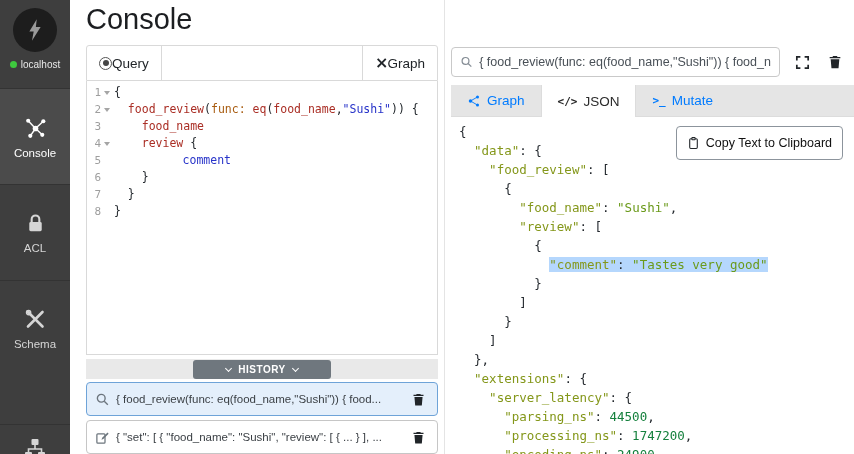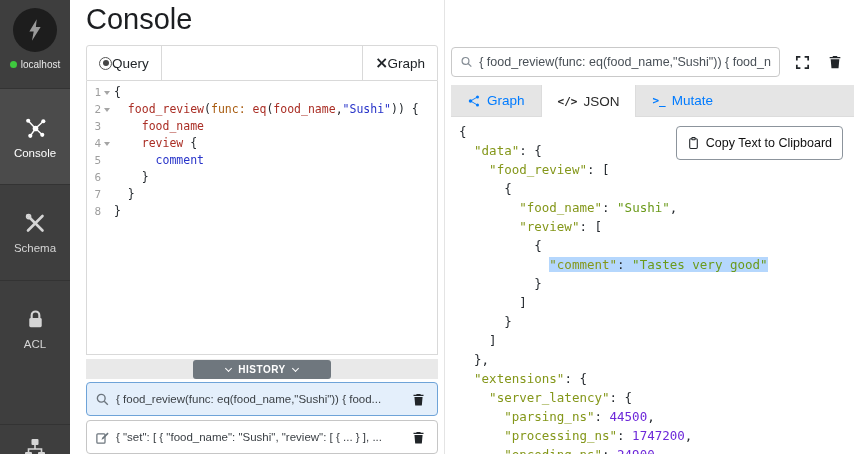--- a/index.html
+++ b/index.html
@@ -56,24 +56,24 @@
   .gutter { display: inline-flex; width: 27px; }
   .lnum { display: inline-block; width: 14px; text-align: right; color: #9e9e9e; font-size: 11px; }
   .fold { display: inline-block; width: 12px; position: relative; }
   .fold.on::after { content: ""; position: absolute; left: 3px; top: 7px; width: 0; height: 0;
     border-left: 3.5px solid transparent; border-right: 3.5px solid transparent; border-top: 4.5px solid #a5a5a5; }
 
   .tk-p { color: #24292e; }
   .tk-f { color: #aa2e25; }
   .tk-a { color: #a85c10; }
   .tk-s { color: #2733c9; }
-  .tk-v { color: #2733c9; }
+  .tk-v { color: #2733c9; margin-left: 27px; }
   .tk-k { color: #84971a; }
   .tk-t { color: #6b9a1b; }
-  .tk-n { color: #6d28d9; }
+  .tk-n { color: #15803d; }
   .hl { background: #b5d7fd; }
 
   .history-toggle-row { position: absolute; left: 0; top: 314px; width: 100%; height: 20px;
     background: #e9e9e9; display: flex; align-items: center; justify-content: center; }
   .history-pill { background: #6f777e; color: #fff; border-radius: 3px; height: 19px;
     display: flex; align-items: center; font-size: 10px; font-weight: bold; letter-spacing: 0.5px;
     padding: 0 26px; }
   .chev { width: 5px; height: 5px; border-right: 1.5px solid #fff; border-bottom: 1.5px solid #fff;
     transform: rotate(45deg); display: inline-block; margin: -2px 7px 0 7px; }
 
@@ -135,34 +135,34 @@
       <circle cx="12" cy="13" r="2.7" stroke="none" style="fill:inherit"></circle>
       <circle cx="5" cy="5.5" r="2" stroke="none" style="fill:inherit"></circle>
       <circle cx="19.5" cy="6" r="2" stroke="none" style="fill:inherit"></circle>
       <circle cx="7" cy="20" r="2" stroke="none" style="fill:inherit"></circle>
       <circle cx="18.5" cy="19" r="2" stroke="none" style="fill:inherit"></circle>
     </svg>
     <span class="nav-label">Console</span>
   </div>
 
   <div class="nav-item">
+    <svg width="23" height="23" viewBox="0 0 24 24">
+      <path d="M8 11 V7.6 a4 4 0 0 1 8 0 V11" fill="none" stroke-width="2.2"></path>
+      <rect x="5.5" y="10.5" width="13" height="9.5" rx="1.5" stroke="none"></rect>
+    </svg>
+    <span class="nav-label">ACL</span>
+  </div>
+
+  <div class="nav-item">
     <svg width="24" height="24" viewBox="0 0 24 24" fill="none" stroke-width="2.6" stroke-linecap="round">
       <path d="M5 19.5 L19.5 5"></path>
         <path d="M4.5 4.5 L19.5 19.5"></path>
         <circle cx="5.6" cy="5.6" r="2" stroke-width="1.6" fill="none"></circle>
     </svg>
     <span class="nav-label">Schema</span>
-  </div>
-
-  <div class="nav-item">
-    <svg width="23" height="23" viewBox="0 0 24 24">
-      <path d="M8 11 V7.6 a4 4 0 0 1 8 0 V11" fill="none" stroke-width="2.2"></path>
-      <rect x="5.5" y="10.5" width="13" height="9.5" rx="1.5" stroke="none"></rect>
-    </svg>
-    <span class="nav-label">ACL</span>
   </div>
 
   <div class="nav-item cluster">
     <svg width="24" height="24" viewBox="0 0 24 24">
       <rect x="8.5" y="2" width="7" height="6" rx="1" stroke="none"></rect>
       <rect x="2" y="15" width="7" height="6" rx="1" stroke="none"></rect>
       <rect x="15" y="15" width="7" height="6" rx="1" stroke="none"></rect>
       <path d="M12 8 v4 M5.5 15 v-3 h13 v3" fill="none" stroke-width="1.6"></path>
     </svg>
   </div>

